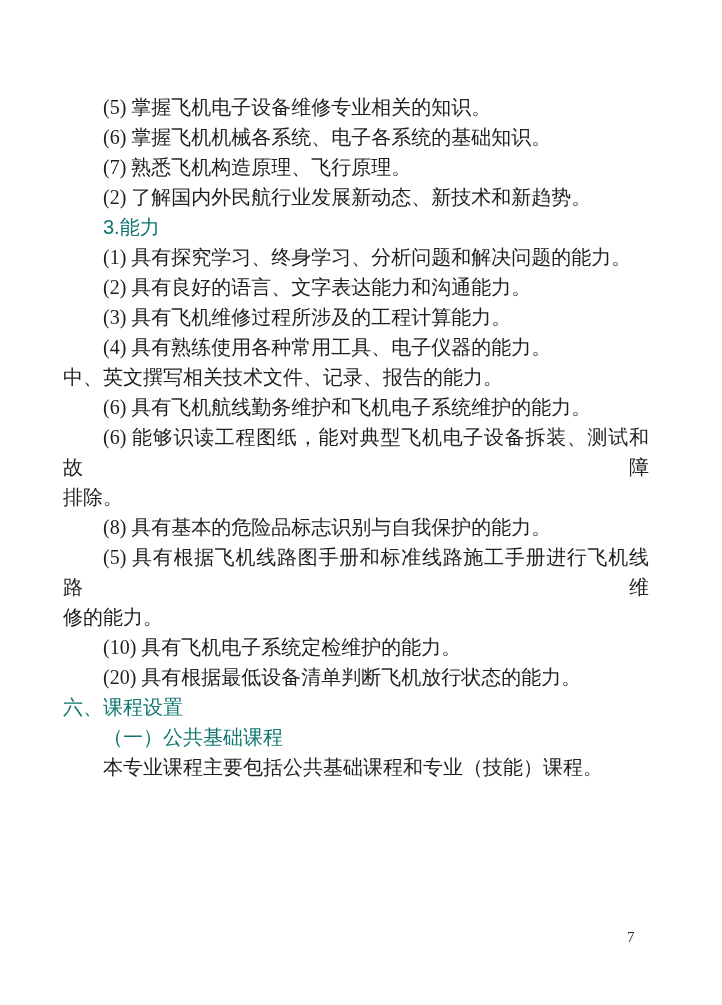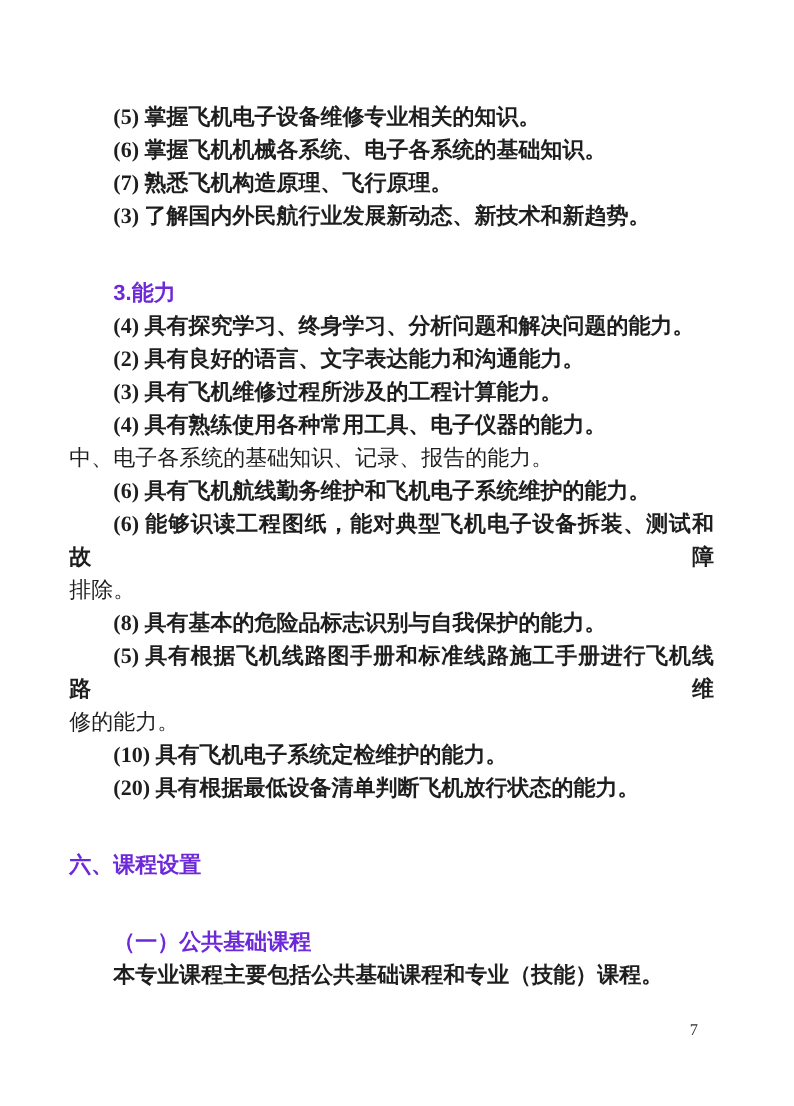--- a/index.html
+++ b/index.html
@@ -28,57 +28,55 @@
     width: 586px;
   }
   .line {
     font-size: 20px;
     line-height: 30px;
     color: #1e1e1e;
     white-space: normal;
   }
   .indent {
     text-indent: 40px;
-    font-weight: bold;
   }
   .fill {
     text-align: justify;
     text-align-last: justify;
   }
   .hei {
-    font-weight: bold;
+    font-weight: normal;
     font-family: "Liberation Sans", "DejaVu Sans", sans-serif;
-    color: #6d28d9;
-    margin-top: 40px;
+    color: #0f766e;
   }
   .page-number {
     position: absolute;
     left: 627px;
     top: 926px;
     font-size: 15px;
     line-height: 22px;
     color: #2b2b2b;
     font-family: "Liberation Serif", "DejaVu Serif", serif;
   }
 </style>
 </head>
 <body>
 
 <div class="page">
   <div class="doc-body">
     <div class="line indent">(5) 掌握飞机电子设备维修专业相关的知识。</div>
     <div class="line indent">(6) 掌握飞机机械各系统、电子各系统的基础知识。</div>
     <div class="line indent">(7) 熟悉飞机构造原理、飞行原理。</div>
-    <div class="line indent">(3) 了解国内外民航行业发展新动态、新技术和新趋势。</div>
+    <div class="line indent">(2) 了解国内外民航行业发展新动态、新技术和新趋势。</div>
     <div class="line indent hei">3.能力</div>
-    <div class="line indent">(4) 具有探究学习、终身学习、分析问题和解决问题的能力。</div>
+    <div class="line indent">(1) 具有探究学习、终身学习、分析问题和解决问题的能力。</div>
     <div class="line indent">(2) 具有良好的语言、文字表达能力和沟通能力。</div>
     <div class="line indent">(3) 具有飞机维修过程所涉及的工程计算能力。</div>
     <div class="line indent">(4) 具有熟练使用各种常用工具、电子仪器的能力。</div>
-    <div class="line">中、电子各系统的基础知识、记录、报告的能力。</div>
+    <div class="line">中、英文撰写相关技术文件、记录、报告的能力。</div>
     <div class="line indent">(6) 具有飞机航线勤务维护和飞机电子系统维护的能力。</div>
     <div class="line indent fill">(6) 能够识读工程图纸，能对典型飞机电子设备拆装、测试和故障</div>
     <div class="line">排除。</div>
     <div class="line indent">(8) 具有基本的危险品标志识别与自我保护的能力。</div>
     <div class="line indent fill">(5) 具有根据飞机线路图手册和标准线路施工手册进行飞机线路维</div>
     <div class="line">修的能力。</div>
     <div class="line indent">(10) 具有飞机电子系统定检维护的能力。</div>
     <div class="line indent">(20) 具有根据最低设备清单判断飞机放行状态的能力。</div>
     <div class="line hei">六、课程设置</div>
     <div class="line indent hei">（一）公共基础课程</div>

